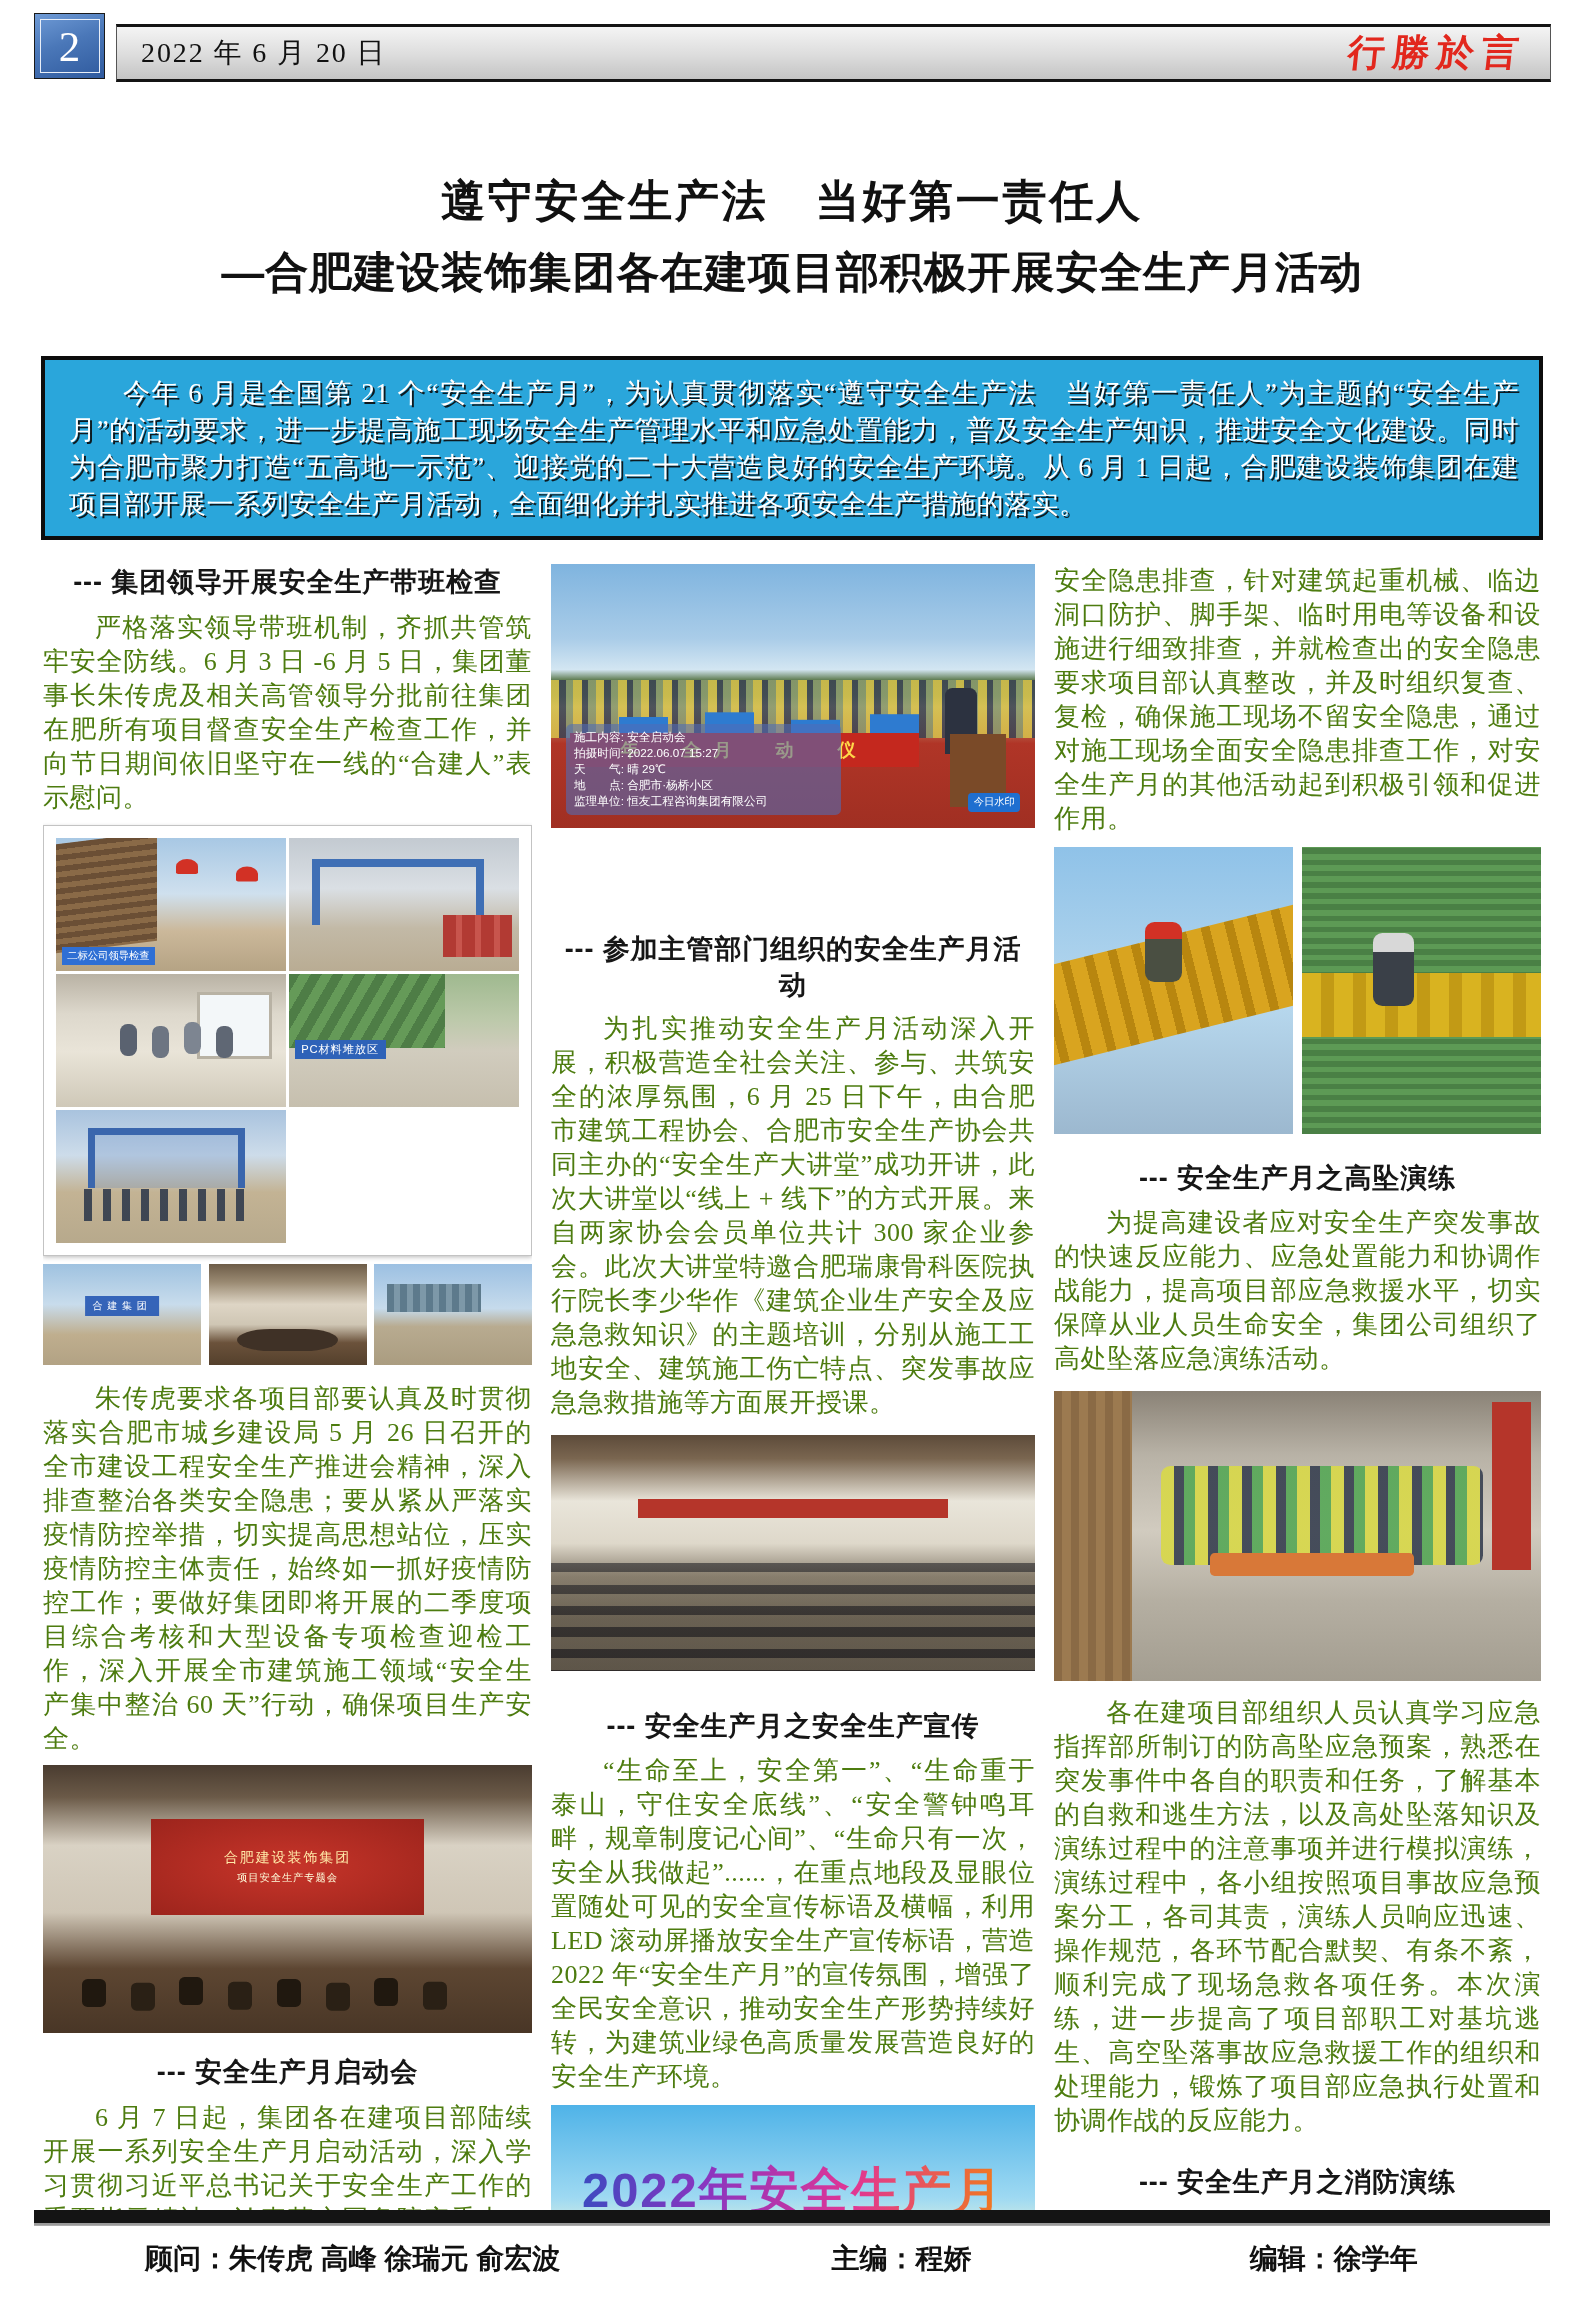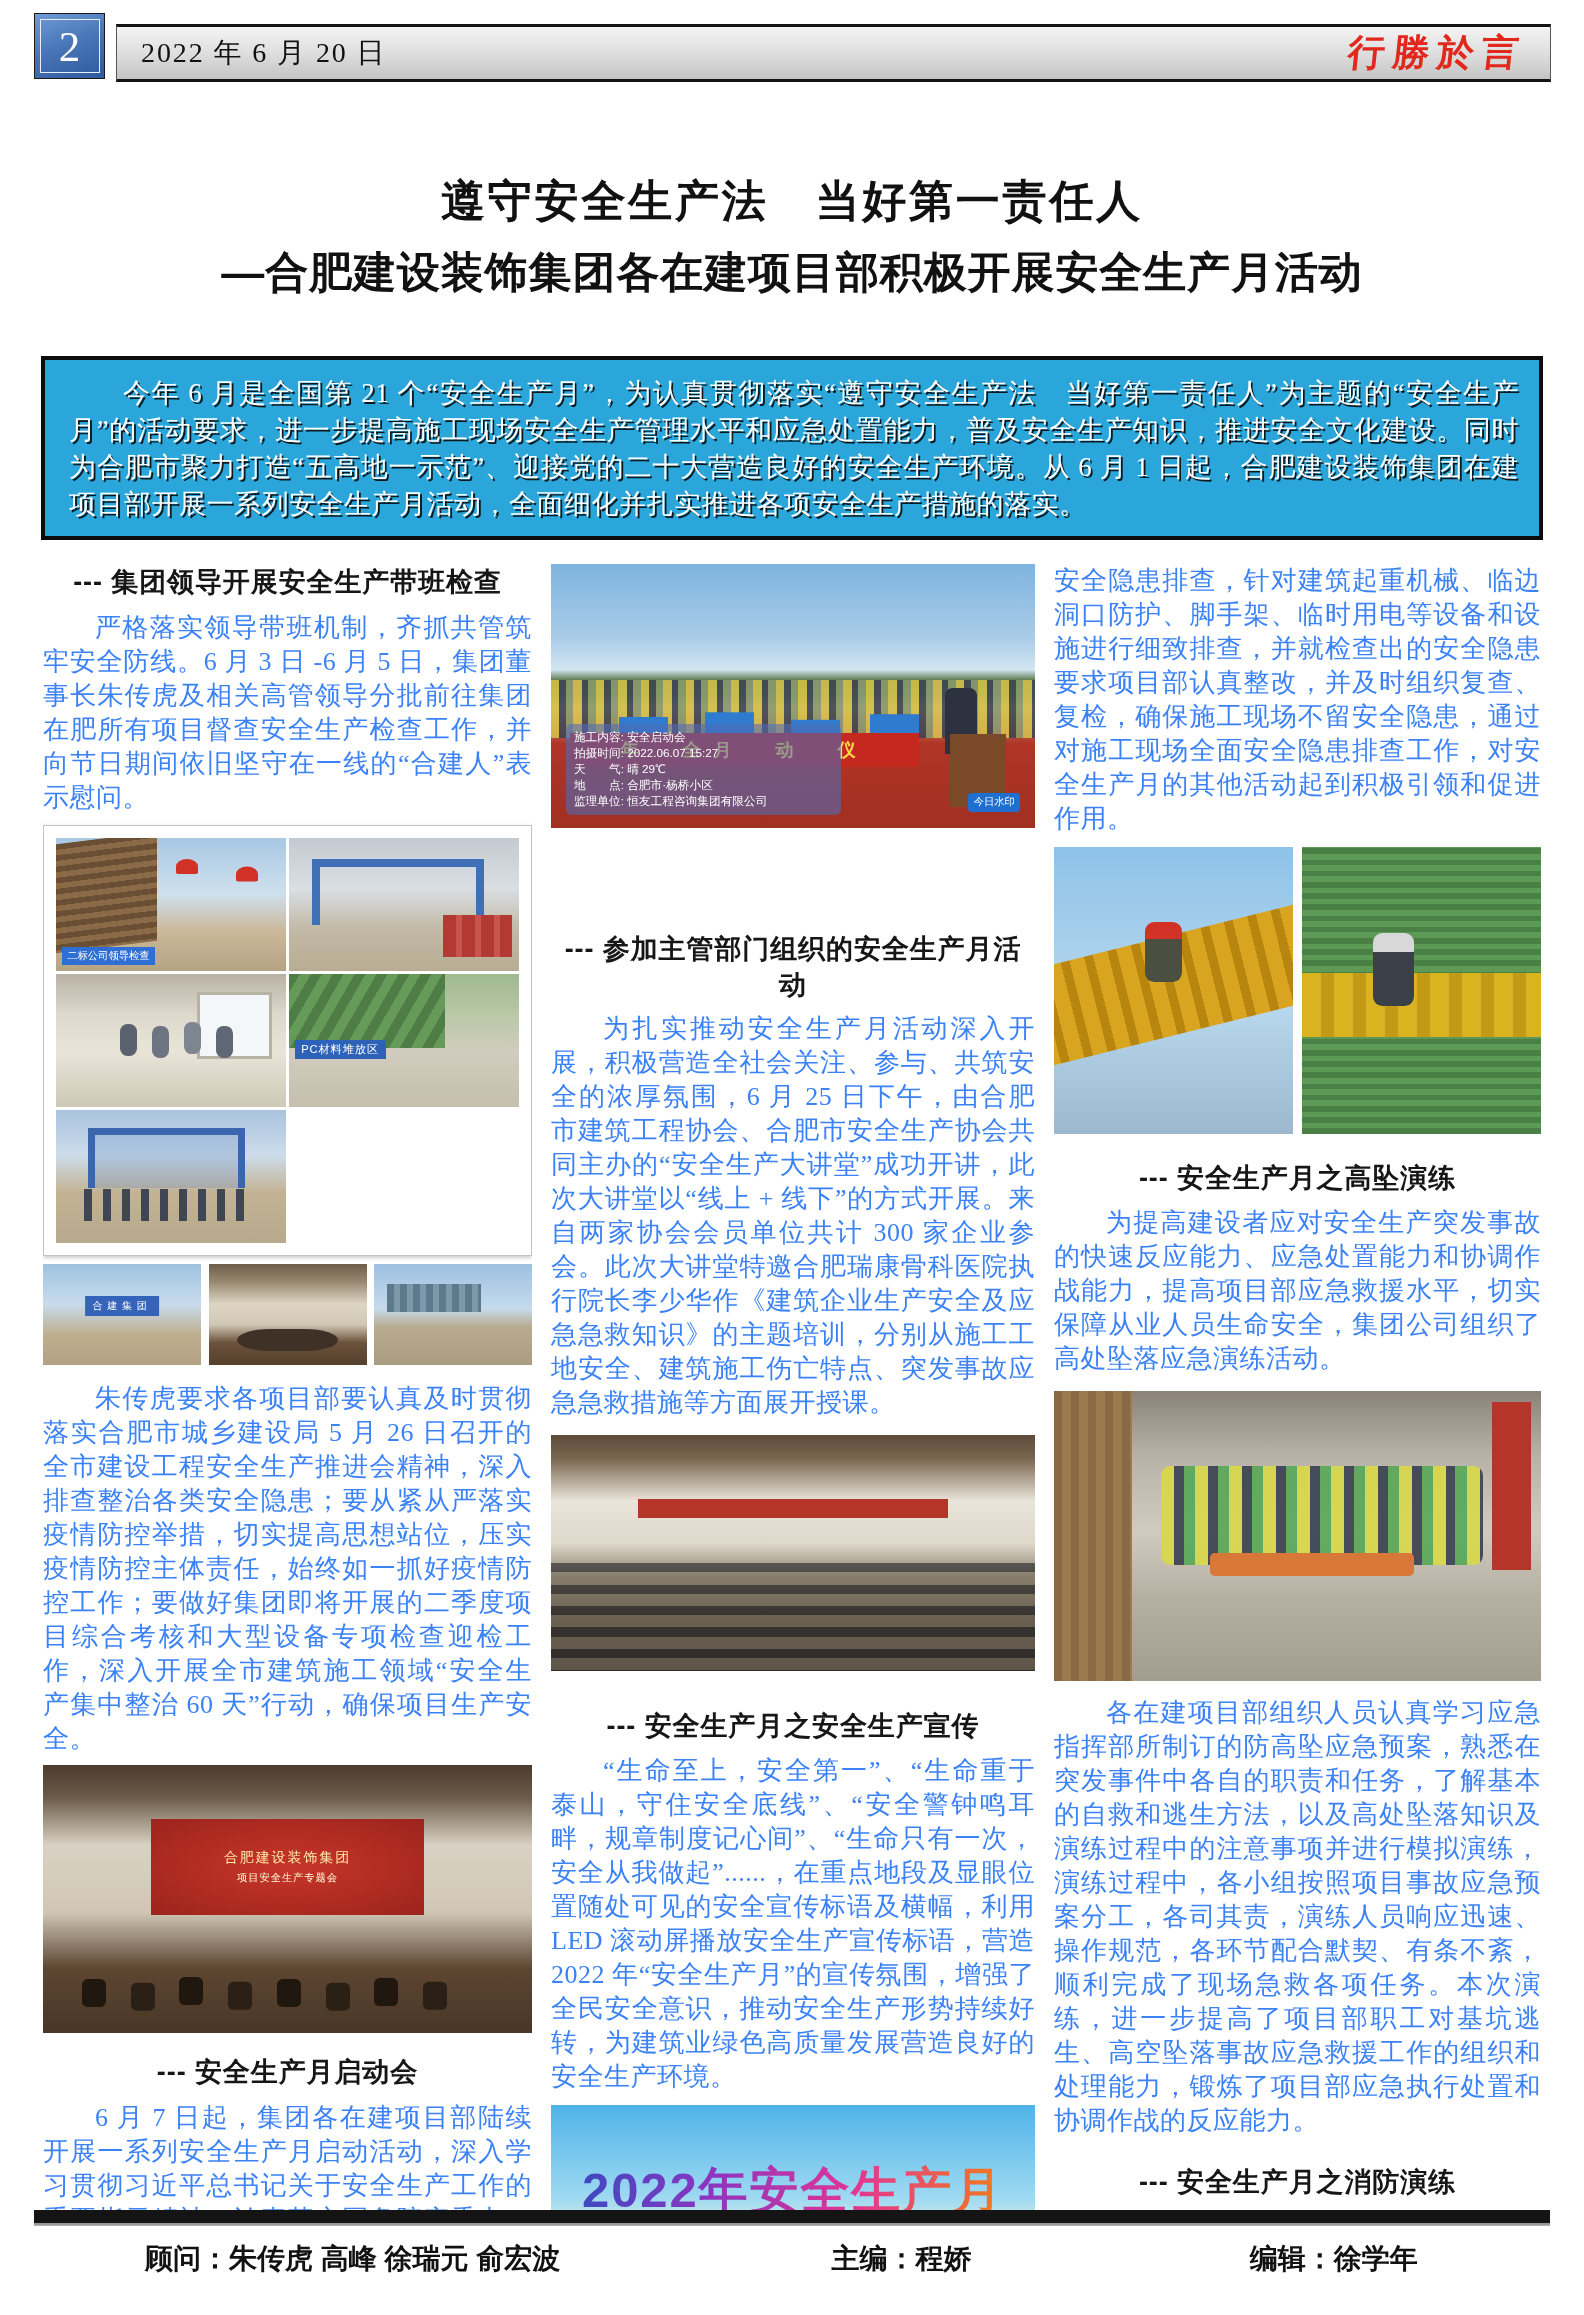--- a/index.html
+++ b/index.html
@@ -48,21 +48,21 @@
   
   .columns { display:flex; gap:19px; padding:0 43px; margin-top:24px; height:1651px; overflow:hidden; }
   .col { overflow:hidden; }
   .col-left { width:489px; }
   .col-mid { width:484px; }
   .col-right { width:487px; }
   .sec-h {
     font-family:"Liberation Sans","DejaVu Sans",sans-serif; font-weight:700;
     font-size:27px; text-align:center; letter-spacing:0.9px; color:#161616;
   }
-  .para { text-indent:2em; text-align:justify; font-size:26px; line-height:34px; letter-spacing:0.5px; color:#3b82f6; }
+  .para { text-indent:2em; text-align:justify; font-size:26px; line-height:34px; letter-spacing:0.5px; color:#4d7c0f; }
   
   .photo { position:relative; overflow:hidden; }
   .frame { background:#fff; border:0.9px solid #c3c3c3; box-shadow:0 1.9px 4.7px rgba(0,0,0,0.28); padding:12px; }
   
   .collage-grid { display:grid; grid-template-columns:1fr 1fr; gap:3px; }
   .collage-grid .photo { height:133px; }
   .ph-timber { background:linear-gradient(180deg,#a8c8e4 0%,#cfe0ee 42%,#cbb89a 70%,#b5a384 100%); }
   .ph-timber::before { content:""; position:absolute; left:0; top:0; width:44%; height:82%;
     background:repeating-linear-gradient(180deg,#6b4f35 0 5.6px,#8a6a47 5.6px 11.2px); transform:skewY(-7deg); }
   .ph-timber::after { content:""; position:absolute; left:52%; top:16%; width:22.5px; height:15px; border-radius:50% 50% 10% 10%;

